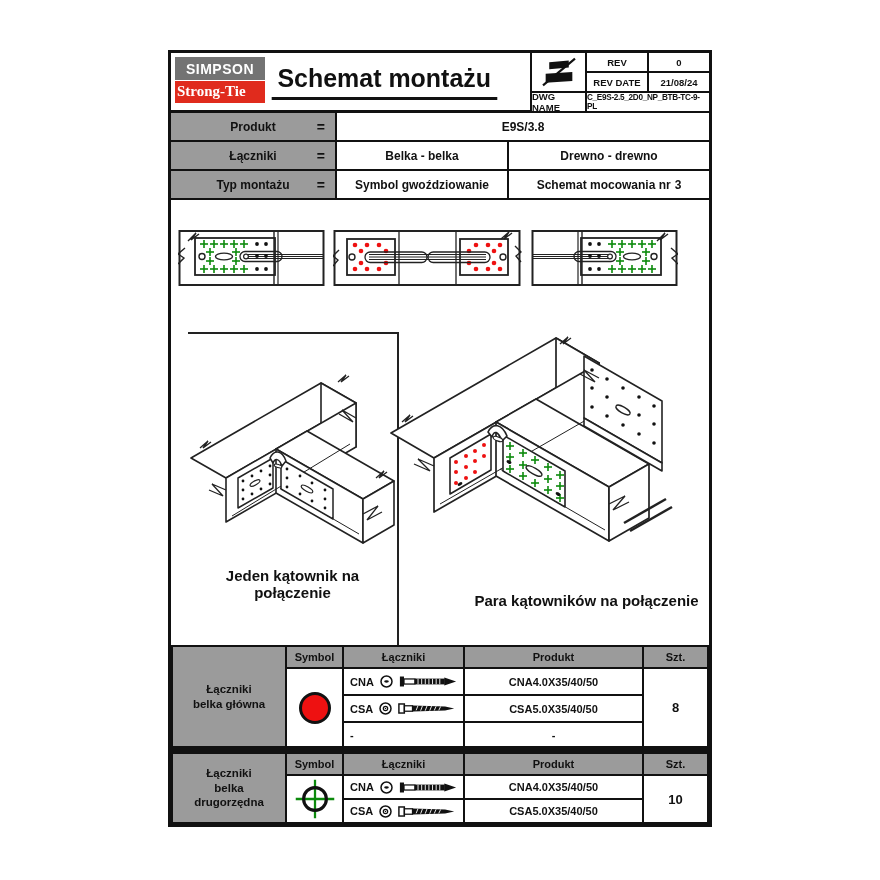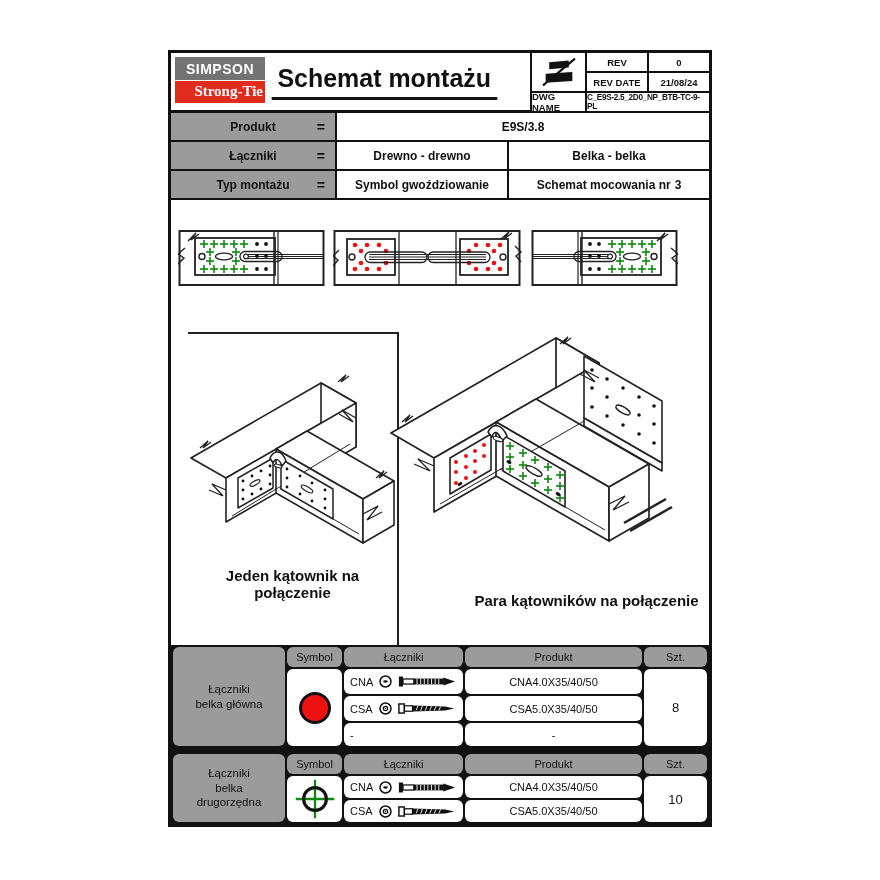--- a/index.html
+++ b/index.html
@@ -2,21 +2,21 @@
 <html><head>
 <meta charset="utf-8">
 <style>
   html,body{margin:0;padding:0;background:#fff;}
   body{width:880px;height:880px;position:relative;font-family:"Liberation Sans",sans-serif;color:#111;}
   .frame{position:absolute;left:168px;top:50px;width:544px;height:777px;border:3px solid #111;box-sizing:border-box;background:#fff;}
   
   .header{position:absolute;left:0;top:0;width:538px;height:60px;border-bottom:3px solid #111;box-sizing:border-box;}
   .logo{position:absolute;left:4px;top:4px;width:90px;}
   .logo-simpson{background:#737373;color:#fff;font-weight:bold;font-size:14px;text-align:center;padding:4px 2px 3px;letter-spacing:.5px;}
-  .logo-strongtie{background:#e02b1d;color:#fff;font-weight:bold;font-family:"Liberation Serif",serif;font-size:15px;text-align:right;padding:2px 2px 3px;margin-top:1px;}
+  .logo-strongtie{background:#e02b1d;color:#fff;font-weight:bold;font-family:"Liberation Serif",serif;font-size:15px;text-align:left;padding:2px 2px 3px;margin-top:1px;}
   .title-wrap{position:absolute;left:84px;top:10px;width:258px;text-align:center;text-decoration:underline;}
   .title{display:inline-block;font-size:26px;font-weight:bold;border-bottom:3px solid #111;padding:0 6px 3px;transform:scaleX(.96);white-space:nowrap;}
   .revblock{position:absolute;right:0;top:0;width:179px;height:60px;background:#111;display:grid;grid-template-columns:53px 60px 1fr;grid-template-rows:18px 18px 1fr;gap:2px;border-left:2px solid #111;border-bottom:2px solid #111;box-sizing:border-box;}
   .rc{background:#fff;display:flex;align-items:center;justify-content:center;font-weight:bold;font-size:9.5px;overflow:hidden;}
   .rc-sym{grid-column:1;grid-row:1/3;}
   .rc-dwgval{font-size:8.2px;letter-spacing:-.3px;grid-column:2/4;}
   
   .info{position:absolute;left:0;top:60px;width:538px;height:87px;background:#111;display:grid;grid-template-columns:164px 170px 1fr;grid-template-rows:1fr 1fr 1fr;gap:2px;box-sizing:border-box;border-bottom:2px solid #111;}
   .ic{background:#fff;display:flex;align-items:center;justify-content:center;font-weight:bold;font-size:12px;}
   .ic-label{background:#9b9b9b;position:relative;}
@@ -28,21 +28,21 @@
   .d-strip svg{position:absolute;top:28px;}
   .panelL{position:absolute;left:0;top:132px;width:211px;height:313px;border-top:2.5px solid #222;border-right:2.5px solid #222;box-sizing:border-box;margin-left:17px;}
   .capL{position:absolute;bottom:44px;left:0;width:100%;text-align:center;font-weight:bold;font-size:15px;}
   .areaR{position:absolute;left:211px;top:0;width:327px;height:445px;}
   .capR{position:absolute;top:392px;left:0;width:100%;text-align:center;font-weight:bold;font-size:15px;padding-left:41px;}
   
   .ftable{position:absolute;left:0;width:538px;background:#111;display:grid;gap:2px;grid-template-columns:112px 55px 119px 177px 1fr;border:2px solid #111;box-sizing:border-box;}
   .fA{top:592px;height:103px;grid-template-rows:20px 25px 25px 1fr;}
   .fB{top:699px;height:72px;grid-template-rows:20px 1fr 1fr;}
   .sep{position:absolute;left:0;top:695px;width:538px;height:4px;background:#111;}
-  .fc{background:#fff;display:flex;align-items:center;justify-content:center;font-weight:normal;font-size:11px;border-radius:6px;}
+  .fc{background:#fff;display:flex;align-items:center;justify-content:center;font-weight:bold;font-size:11px;}
   .fc-gray{background:#9b9b9b;}
   .fc-section{flex-direction:column;line-height:1.25;font-size:11.5px;text-align:center;}
   .fc-fast{justify-content:flex-start;padding-left:6px;gap:5px;}
   .fc-qty{font-size:13px;}
   .red-disc{width:32px;height:32px;border-radius:50%;background:#ee1111;border:3px solid #111;box-sizing:border-box;}
   svg{display:block;}
 </style>
 </head>
 <body>
 
@@ -88,22 +88,22 @@
   <div class="info">
     <div class="ic ic-label">
       <span>Produkt</span>
       <span class="eq">=</span>
     </div>
     <div class="ic ic-span2">E9S/3.8</div>
     <div class="ic ic-label">
       <span>Łączniki</span>
       <span class="eq">=</span>
     </div>
+    <div class="ic">Belka - belka</div>
     <div class="ic">Drewno - drewno</div>
-    <div class="ic">Belka - belka</div>
     <div class="ic ic-label">
       <span>Typ montażu</span>
       <span class="eq">=</span>
     </div>
     <div class="ic">Symbol gwoździowanie</div>
     <div class="ic ic-nr">
       <span>Schemat mocowania nr</span>
       <span>3</span>
     </div>
   </div>

